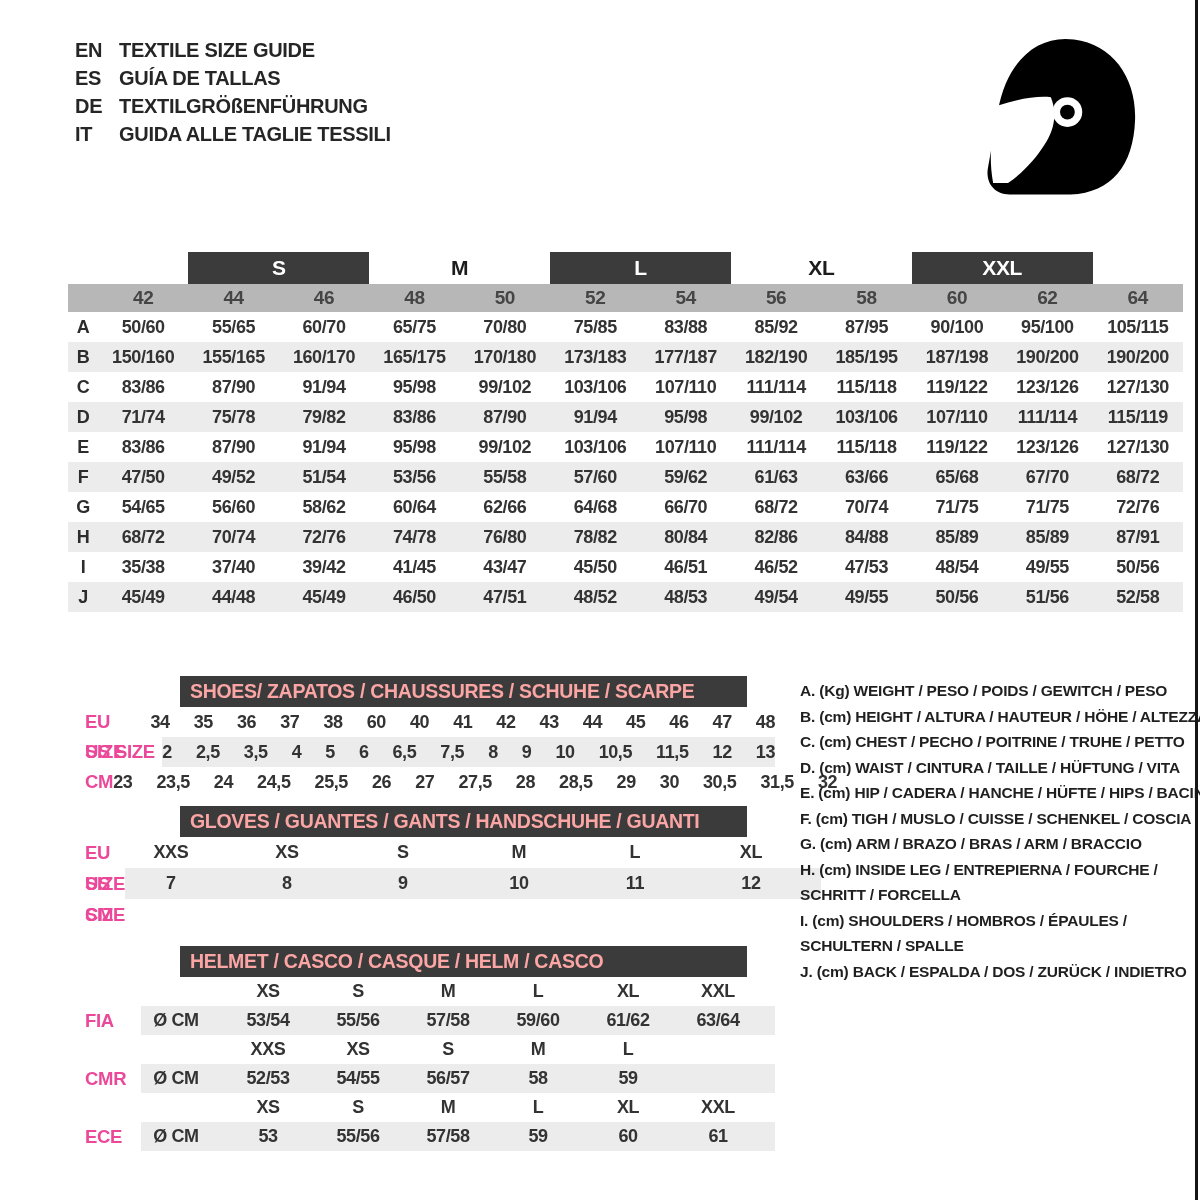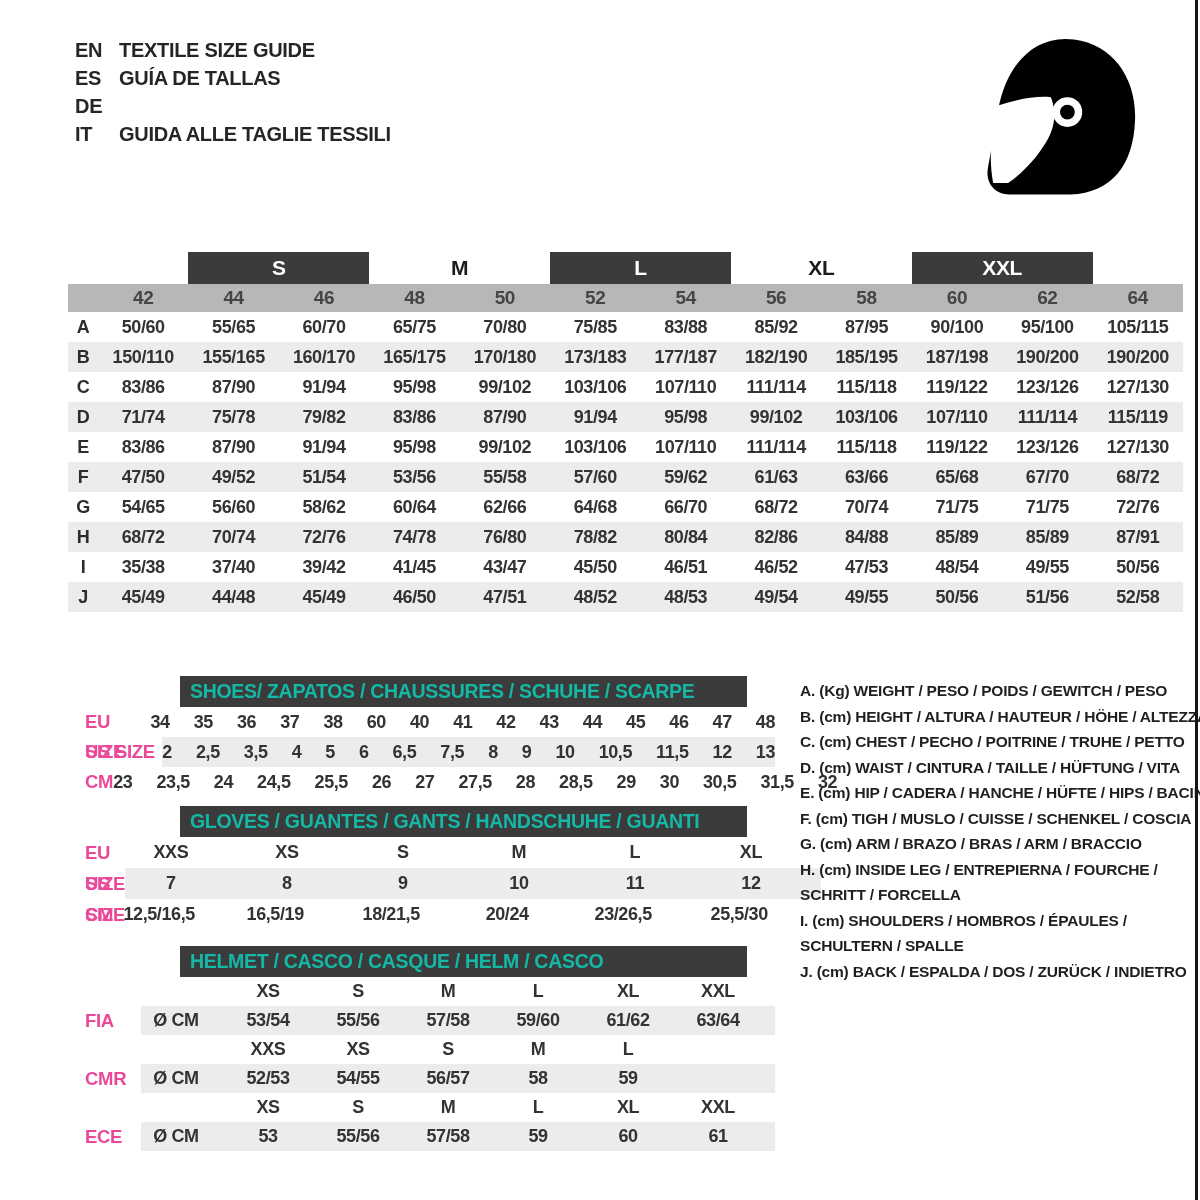--- a/index.html
+++ b/index.html
@@ -27,21 +27,21 @@
   .sizes-row{background:#b7b7b7;height:28px;line-height:28px;color:#454545;}
   .sizes-row .cell{font-size:19px;}
   .cell{text-align:center;font-size:18px;letter-spacing:-0.4px;}
   .mrow{height:30px;line-height:30px;}
   .mrow:nth-child(even){background:#ececec;}
   .letter{text-align:center;color:#2c2c2c;}
 
   
   .btable{position:absolute;left:68px;width:707px;}
   .shoes-table{top:676px;} .gloves-table{top:806px;} .helmet-table{top:946px;}
-  .bband{margin-left:112px;height:31px;line-height:31px;background:#3b3b3b;color:#14b8a6;
+  .bband{margin-left:112px;height:31px;line-height:31px;background:#3b3b3b;color:#fca5a5;
          padding-left:10px;font-size:19.5px;letter-spacing:-0.3px;box-sizing:border-box;width:567px;}
   .brow{display:flex;height:30px;line-height:30px;}
   .rlabel{width:112px;box-sizing:border-box;padding-left:17px;font-size:18.5px;color:#ec4899;letter-spacing:-0.3px;}
   .strip{flex:1;display:grid;gap:24px;}
   .brow:nth-child(odd) .strip{background:#ececec;}
   .bcell{text-align:center;font-size:18px;letter-spacing:-0.4px;}
   .shoes-table .strip{grid-template-columns:repeat(15,1fr);}
   .gloves-table .strip{grid-template-columns:repeat(6,92px) 1fr;}
   .gloves-table .brow{height:31px;line-height:31px;}
   .helmet-table .strip{grid-template-columns:70px repeat(6,66px) 1fr;}
@@ -68,20 +68,21 @@
       </div>
 
       <div class="lrow">
         <span class="lcode">ES</span>
         <span class="ltitle">GUÍA DE TALLAS</span>
       </div>
 
 
       <div class="lrow">
         <span class="lcode">DE</span>
+        <span class="ltitle">TEXTILGRÖßENFÜHRUNG</span>
       </div>
 
       <div class="lrow">
         <span class="lcode">IT</span>
         <span class="ltitle">GUIDA ALLE TAGLIE TESSILI</span>
       </div>
 
   </div>
 
   <div class="helmet-wrap">
@@ -156,21 +157,21 @@
 
             <span class="cell">95/100</span>
 
             <span class="cell">105/115</span>
 
         </div>
 
         <div class="grid mrow">
           <span class="cell letter">B</span>
 
-            <span class="cell">150/110</span>
+            <span class="cell">150/160</span>
 
             <span class="cell">155/165</span>
 
             <span class="cell">160/170</span>
 
             <span class="cell">165/175</span>
 
             <span class="cell">170/180</span>
 
             <span class="cell">173/183</span>
@@ -576,35 +577,20 @@
 
             <span class="bcell">11</span>
 
             <span class="bcell">12</span>
 
         </div>
       </div>
 
       <div class="brow">
         <span class="rlabel">CM</span>
-        <div class="strip">
-
-            <span class="bcell">12,5/16,5</span>
-
-            <span class="bcell">16,5/19</span>
-
-            <span class="bcell">18/21,5</span>
-
-            <span class="bcell">20/24</span>
-
-            <span class="bcell">23/26,5</span>
-
-            <span class="bcell">25,5/30</span>
-
-        </div>
       </div>
 
   </div>
 
   <div class="btable helmet-table">
     <div class="bband">HELMET / CASCO / CASQUE / HELM / CASCO</div>
 
       <div class="brow">
         <span class="rlabel"></span>
         <div class="strip">

